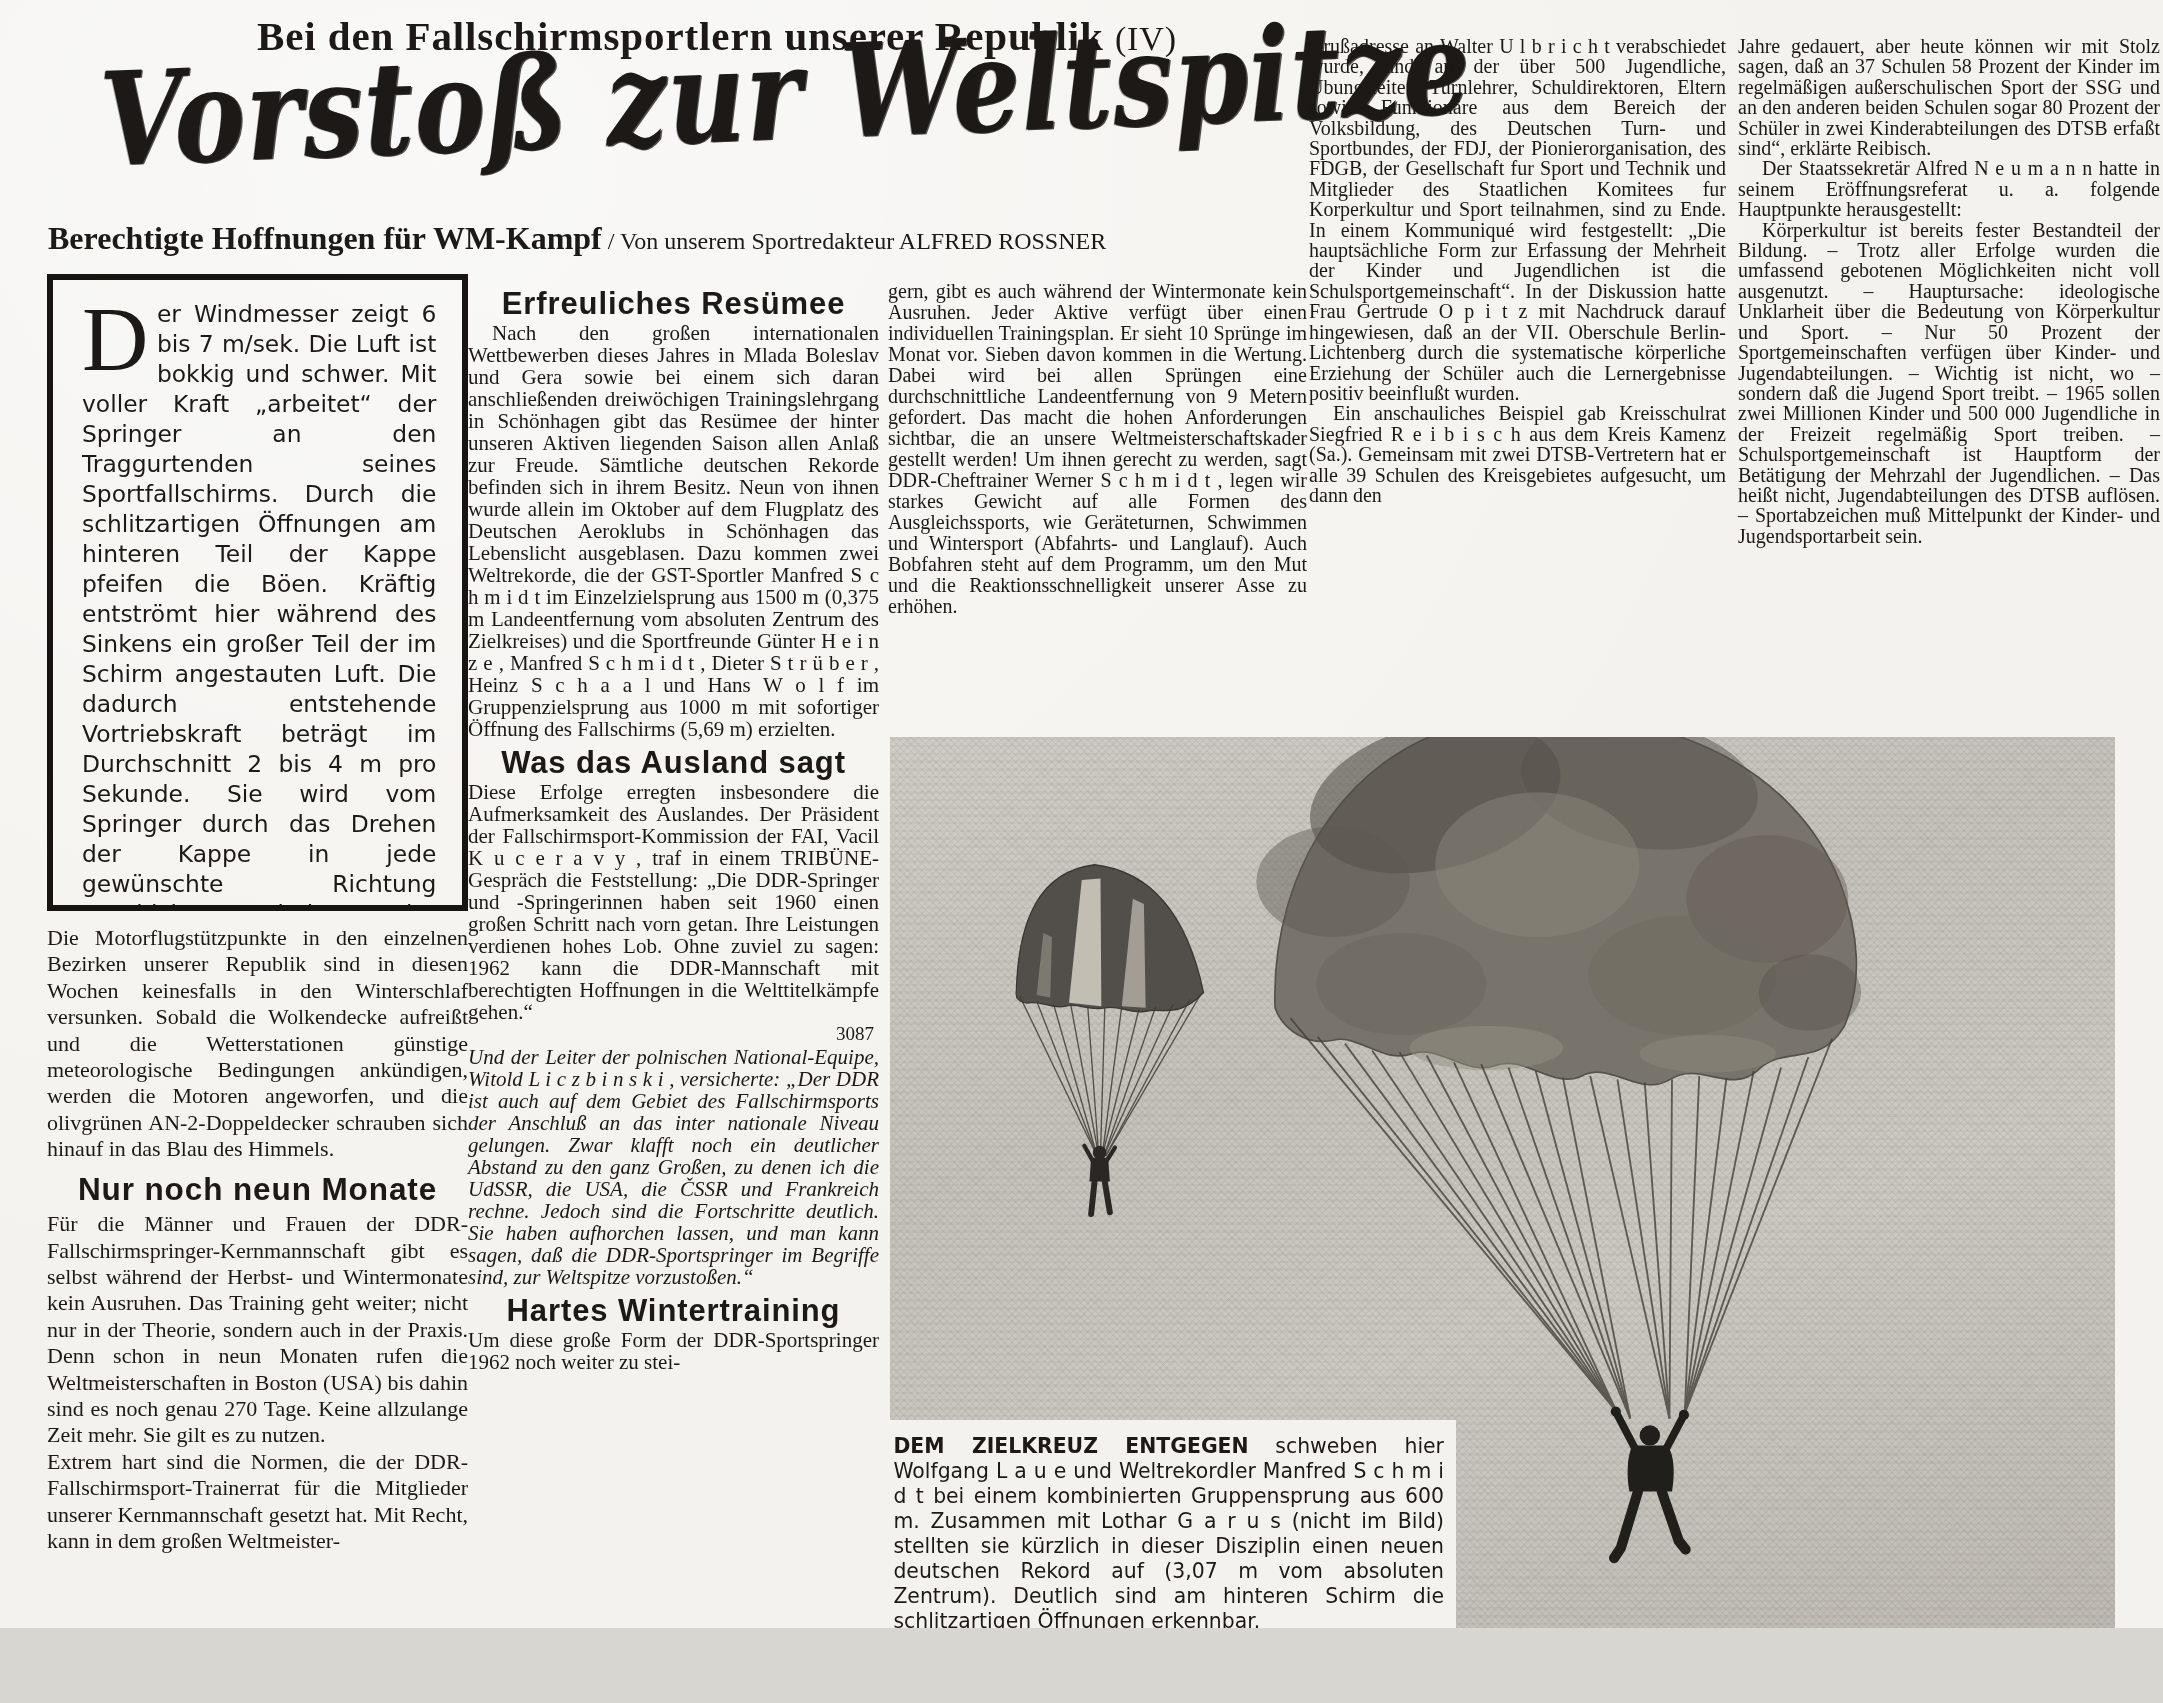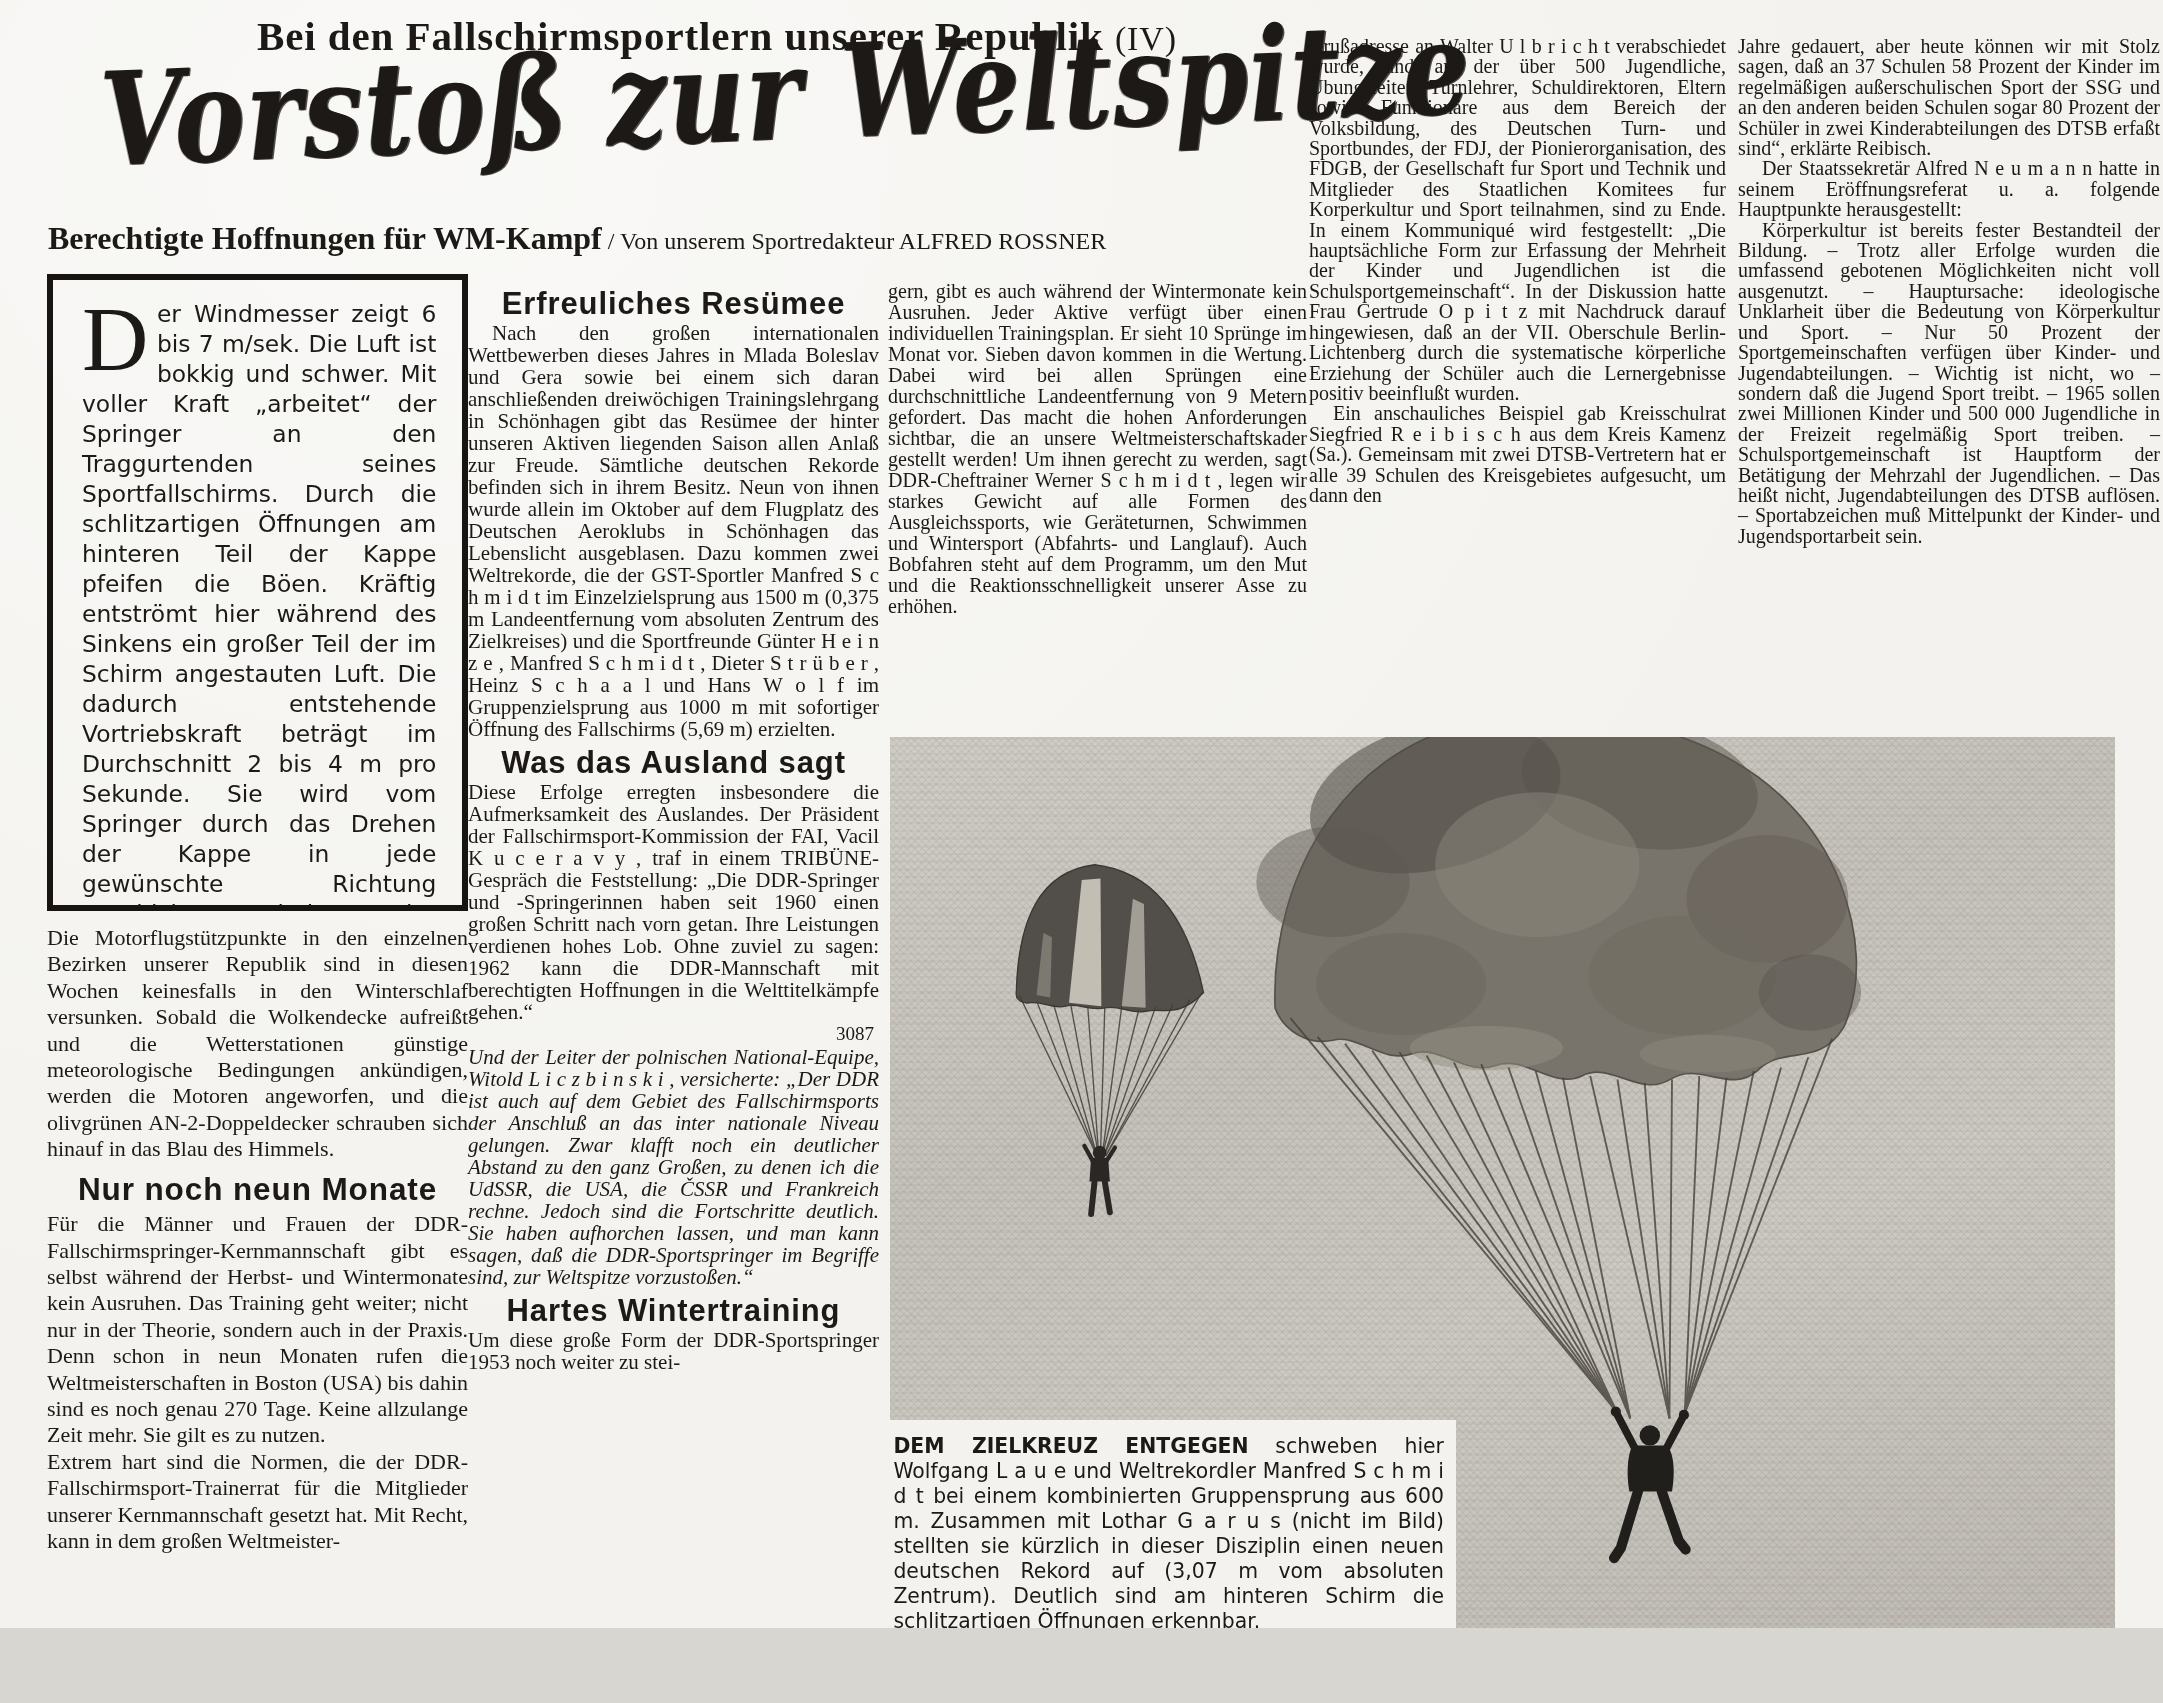--- a/index.html
+++ b/index.html
@@ -113,21 +113,21 @@
       <p class="ni"><span>Extrem hart sind die Normen, die der DDR-Fallschirmsport-Trainerrat für die Mitglieder unserer Kernmannschaft gesetzt hat. Mit Recht, kann in dem großen Weltmeister-</span></p>
     </div>
   <div class="col" id="col2">
       <h3>Erfreuliches Resümee</h3>
       <p><span>Nach den großen internationalen Wettbewerben dieses Jahres in Mlada Boleslav und Gera sowie bei einem sich daran anschließenden dreiwöchigen Trainingslehrgang in Schönhagen gibt das Resümee der hinter unseren Aktiven liegenden Saison allen Anlaß zur Freude. Sämtliche deutschen Rekorde befinden sich in ihrem Besitz. Neun von ihnen wurde allein im Oktober auf dem Flugplatz des Deutschen Aeroklubs in Schönhagen das Lebenslicht ausgeblasen. </span><span class="b">Dazu kommen zwei Weltrekorde, die der GST-Sportler Manfred S c h m i d t im Einzelzielsprung aus 1500 m (0,375 m Landeentfernung vom absoluten Zentrum des Zielkreises) und die Sportfreunde Günter H e i n z e , Manfred S c h m i d t , Dieter S t r ü b e r , Heinz S c h a a l und Hans W o l f im Gruppenzielsprung aus 1000 m mit sofortiger Öffnung des Fallschirms (5,69 m) erzielten.</span></p>
       <h3>Was das Ausland sagt</h3>
       <p class="ni"><span>Diese Erfolge erregten insbesondere die Aufmerksamkeit des Auslandes. Der Präsident der Fallschirmsport-Kommission der FAI, Vacil K u c e r a v y , traf in einem TRIBÜNE-Gespräch die Feststellung: „Die DDR-Springer und -Springerinnen haben seit 1960 einen großen Schritt nach vorn getan. </span><span class="b">Ihre Leistungen verdienen hohes Lob. Ohne zuviel zu sagen: 1962 kann die DDR-Mannschaft mit berechtigten Hoffnungen in die Welttitelkämpfe gehen.“</span></p>
       <div class="note">3087</div>
       <p class="ni i-block"><span>Und der Leiter der polnischen National-Equipe, Witold L i c z b i n s k i , versicherte: „Der DDR ist auch auf dem Gebiet des Fallschirmsports der Anschluß an das inter nationale Niveau gelungen. Zwar klafft noch ein deutlicher Abstand zu den ganz Großen, zu denen ich die UdSSR, die USA, die ČSSR und Frankreich rechne. Jedoch sind die Fortschritte deutlich. Sie haben aufhorchen lassen, und man kann sagen, daß die DDR-Sportspringer im Begriffe sind, zur Weltspitze vorzustoßen.“</span></p>
       <h3>Hartes Wintertraining</h3>
-      <p class="ni"><span>Um diese große Form der DDR-Sportspringer 1953 noch weiter zu stei-</span></p>
+      <p class="ni"><span>Um diese große Form der DDR-Sportspringer 1962 noch weiter zu stei-</span></p>
     </div>
   <div class="col" id="col3">
       <p class="ni"><span>gern, gibt es auch während der Wintermonate kein Ausruhen. Jeder Aktive verfügt über einen individuellen Trainingsplan. Er sieht 10 Sprünge im Monat vor. Sieben davon kommen in die Wertung. </span><span class="b">Dabei wird bei allen Sprüngen eine durchschnittliche Landeentfernung von 9 Metern gefordert. Das macht die hohen Anforderungen sichtbar, die an unsere Weltmeisterschaftskader gestellt werden!</span><span> Um ihnen gerecht zu werden, sagt DDR-Cheftrainer Werner S c h m i d t , legen wir starkes Gewicht auf alle Formen des Ausgleichssports, wie Geräteturnen, Schwimmen und Wintersport (Abfahrts- und Langlauf). Auch Bobfahren steht auf dem Programm, um den Mut und die Reaktionsschnelligkeit unserer Asse zu erhöhen.</span></p>
     </div>
   <div class="col" id="col4">
       <p class="ni"><span>Grußadresse an Walter U l b r i c h t verabschiedet wurde, und an der über 500 Jugendliche, Übungsleiter, Turnlehrer, Schuldirektoren, Eltern sowie Funktionäre aus dem Bereich der Volksbildung, des Deutschen Turn- und Sportbundes, der FDJ, der Pionierorganisation, des FDGB, der Gesellschaft fur Sport und Technik und Mitglieder des Staatlichen Komitees fur Korperkultur und Sport teilnahmen, sind zu Ende. In einem Kommuniqué wird festgestellt: </span><span class="b">„Die hauptsächliche Form zur Erfassung der Mehrheit der Kinder und Jugendlichen ist die Schulsportgemeinschaft“.</span><span> In der Diskussion hatte Frau Gertrude O p i t z mit Nachdruck darauf hingewiesen, daß an der VII. Oberschule Berlin-Lichtenberg durch die systematische körperliche Erziehung der Schüler auch die Lernergebnisse positiv beeinflußt wurden.</span></p>
       <p><span>Ein anschauliches Beispiel gab Kreisschulrat Siegfried R e i b i s c h aus dem Kreis Kamenz (Sa.). Gemeinsam mit zwei DTSB-Vertretern hat er alle 39 Schulen des Kreisgebietes aufgesucht, um dann den</span></p>
     </div>
   <div class="col" id="col5">
       <p class="ni"><span>Jahre gedauert, aber heute können wir mit Stolz sagen, daß an 37 Schulen </span><span class="b">58 Prozent der Kinder im regelmäßigen außerschulischen Sport der SSG und an den anderen beiden Schulen sogar 80 Prozent der Schüler in zwei Kinderabteilungen des DTSB erfaßt sind“,</span><span> erklärte Reibisch.</span></p>

